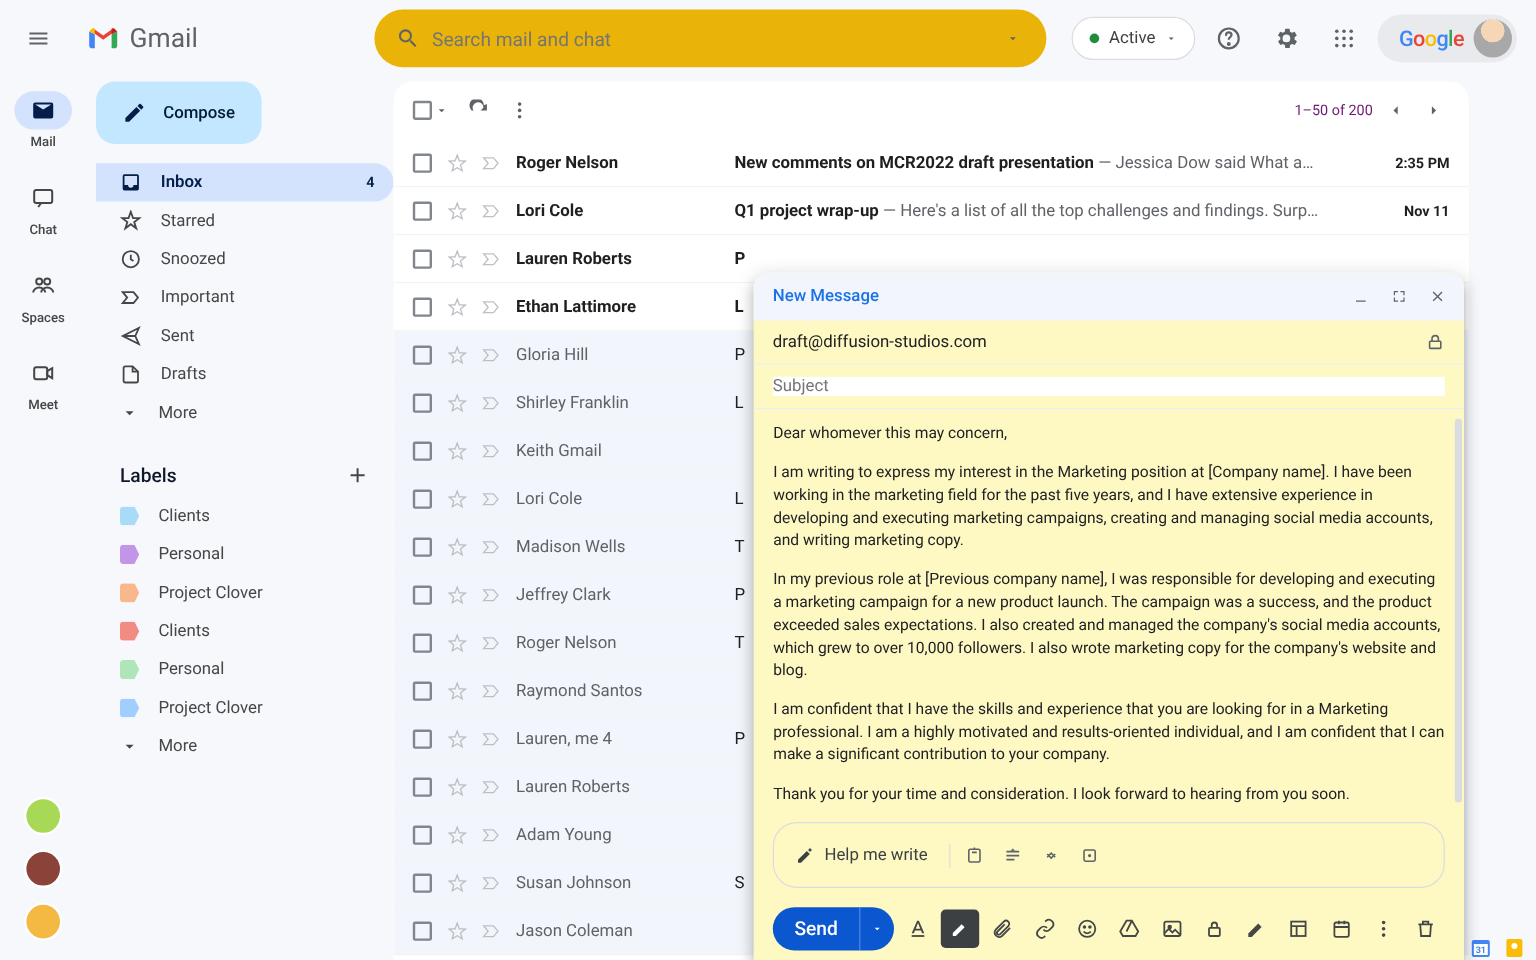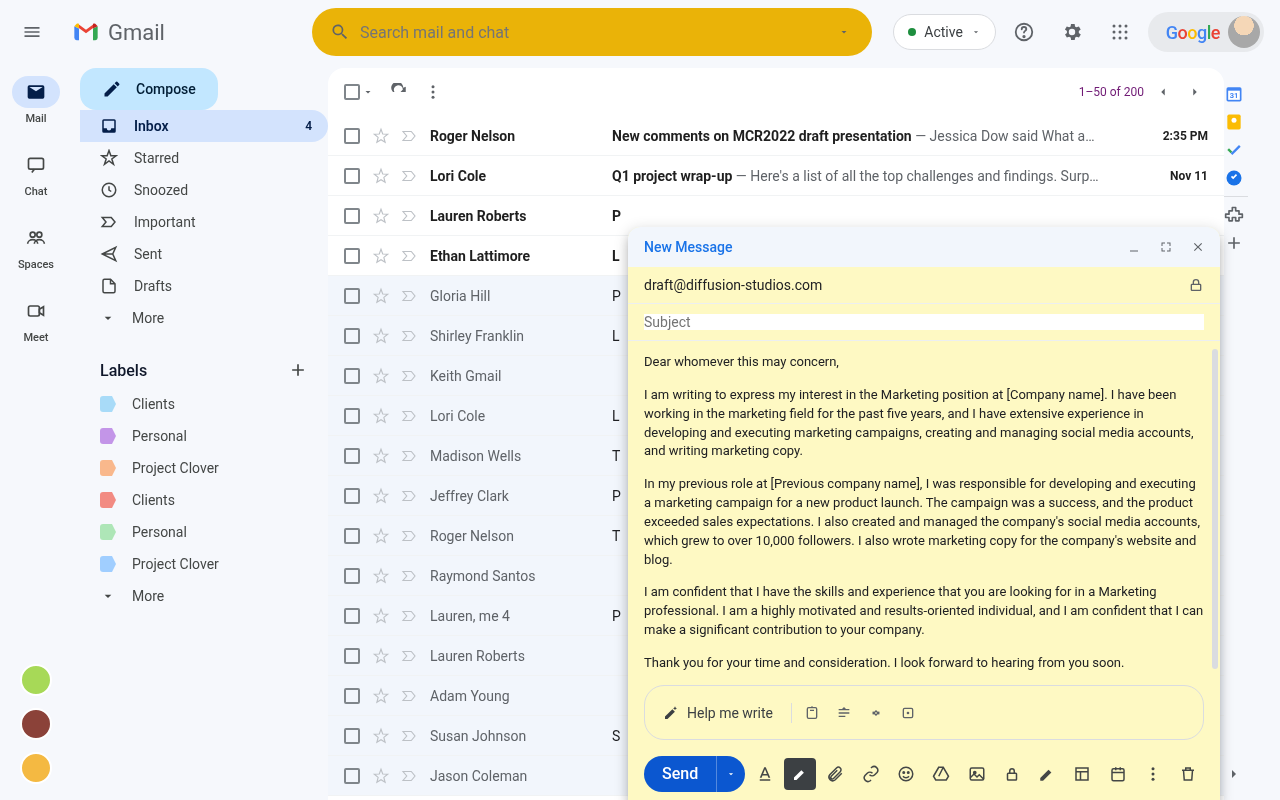--- a/index.html
+++ b/index.html
@@ -27,21 +27,21 @@
 .left-rail { position: absolute; left: 0; top: 64px; bottom: 0; width: 72px; display: flex; flex-direction: column; align-items: center; padding-top: 8px; gap: 16px; }
 .rail-item { display: flex; flex-direction: column; align-items: center; gap: 4px; cursor: pointer; padding: 4px 0; width: 56px; border-radius: 16px; }
 .rail-item.active .rail-icon-wrap { background: #d3e3fd; }
 .rail-icon-wrap { width: 48px; height: 32px; border-radius: 16px; display: flex; align-items: center; justify-content: center; }
 .rail-label { font-size: 11px; color: #444746; font-weight: 500; }
 .rail-avatars { margin-top: auto; margin-bottom: 16px; display: flex; flex-direction: column; gap: 12px; }
 .rail-avatar { width: 32px; height: 32px; border-radius: 50%; border: 2px solid #fff; }
 
 
 .sidebar { position: absolute; left: 72px; top: 64px; bottom: 0; width: 256px; padding: 4px 0 0 8px; overflow-y: auto; }
-.compose-btn { height: 42px; padding: 0 22px; background: #c2e7ff; border-radius: 16px; display: inline-flex; align-items: center; gap: 14px; font-size: 14px; font-weight: 500; color: #001d35; cursor: pointer; margin-bottom: 0; }
+.compose-btn { height: 52px; padding: 0 22px; background: #c2e7ff; border-radius: 16px; display: inline-flex; align-items: center; gap: 14px; font-size: 14px; font-weight: 500; color: #001d35; cursor: pointer; margin-bottom: 16px; }
 .folder-list { display: flex; flex-direction: column; }
 .folder-item { height: 32px; display: flex; align-items: center; padding: 0 16px 0 20px; border-radius: 0 16px 16px 0; cursor: pointer; color: #444746; font-size: 14px; gap: 16px; }
 .folder-item.active { background: #d3e3fd; font-weight: 600; color: #041e49; }
 .folder-count { margin-left: auto; font-size: 12px; font-weight: 600; }
 .labels-header { height: 36px; display: flex; align-items: center; justify-content: space-between; padding: 0 20px; margin-top: 18px; }
 .labels-title { font-size: 16px; font-weight: 500; color: #0f172a; }
 .label-item { height: 32px; display: flex; align-items: center; padding: 0 16px 0 20px; gap: 16px; font-size: 14px; color: #444746; cursor: pointer; }
 .label-swatch { width: 16px; height: 16px; border-radius: 3px; transform: rotate(0deg); clip-path: polygon(0 0, 75% 0, 100% 50%, 75% 100%, 0 100%); }
 
 
@@ -57,21 +57,21 @@
 .email-row:not(.unread) .sender { color: #5f6368; }
 .row-icons { display: flex; gap: 10px; color: #bdc1c6; }
 .sender { width: 170px; flex-shrink: 0; }
 .subject-wrap { flex: 1; white-space: nowrap; overflow: hidden; text-overflow: ellipsis; color: #5f6368; }
 .subject { color: #202124; }
 .snippet { color: #5f6368; }
 .date { font-size: 12px; color: #5f6368; font-weight: 600; flex-shrink: 0; }
 .email-row.unread .date { color: #1f1f1f; font-weight: 700; }
 
 
-.right-panel { position: absolute; right: 0; top: 68px; bottom: 0; width: 56px; display: flex; flex-direction: column; align-items: flex-start; padding-top: 16px; gap: 8px; }
+.right-panel { position: absolute; right: 0; top: 68px; bottom: 0; width: 56px; display: flex; flex-direction: row; align-items: flex-end; padding-top: 16px; gap: 8px; }
 .right-icon { width: 20px; height: 20px; display: flex; align-items: center; justify-content: center; }
 .right-divider { width: 24px; height: 1px; background: #dadce0; margin: 0; }
 .right-chevron { margin-top: auto; margin-bottom: 16px; }
 
 
 .compose-popup { position: absolute; right: 60px; bottom: 0; width: 592px; background: #fef9c3; border-radius: 12px 12px 0 0; box-shadow: 0 8px 10px 1px rgba(0,0,0,.14), 0 3px 14px 2px rgba(0,0,0,.12), 0 5px 5px -3px rgba(0,0,0,.2); display: flex; flex-direction: column; z-index: 100; }
 .compose-header { height: 40px; background: #f2f6fc; border-radius: 12px 12px 0 0; display: flex; align-items: center; padding: 0 8px 0 16px; }
 .compose-title { flex: 1; font-size: 14px; font-weight: 500; color: #1a73e8; }
 .compose-header-icons { display: flex; gap: 4px; }
 .compose-header-icon { width: 28px; height: 28px; display: flex; align-items: center; justify-content: center; cursor: pointer; color: #5f6368; border-radius: 4px; }

